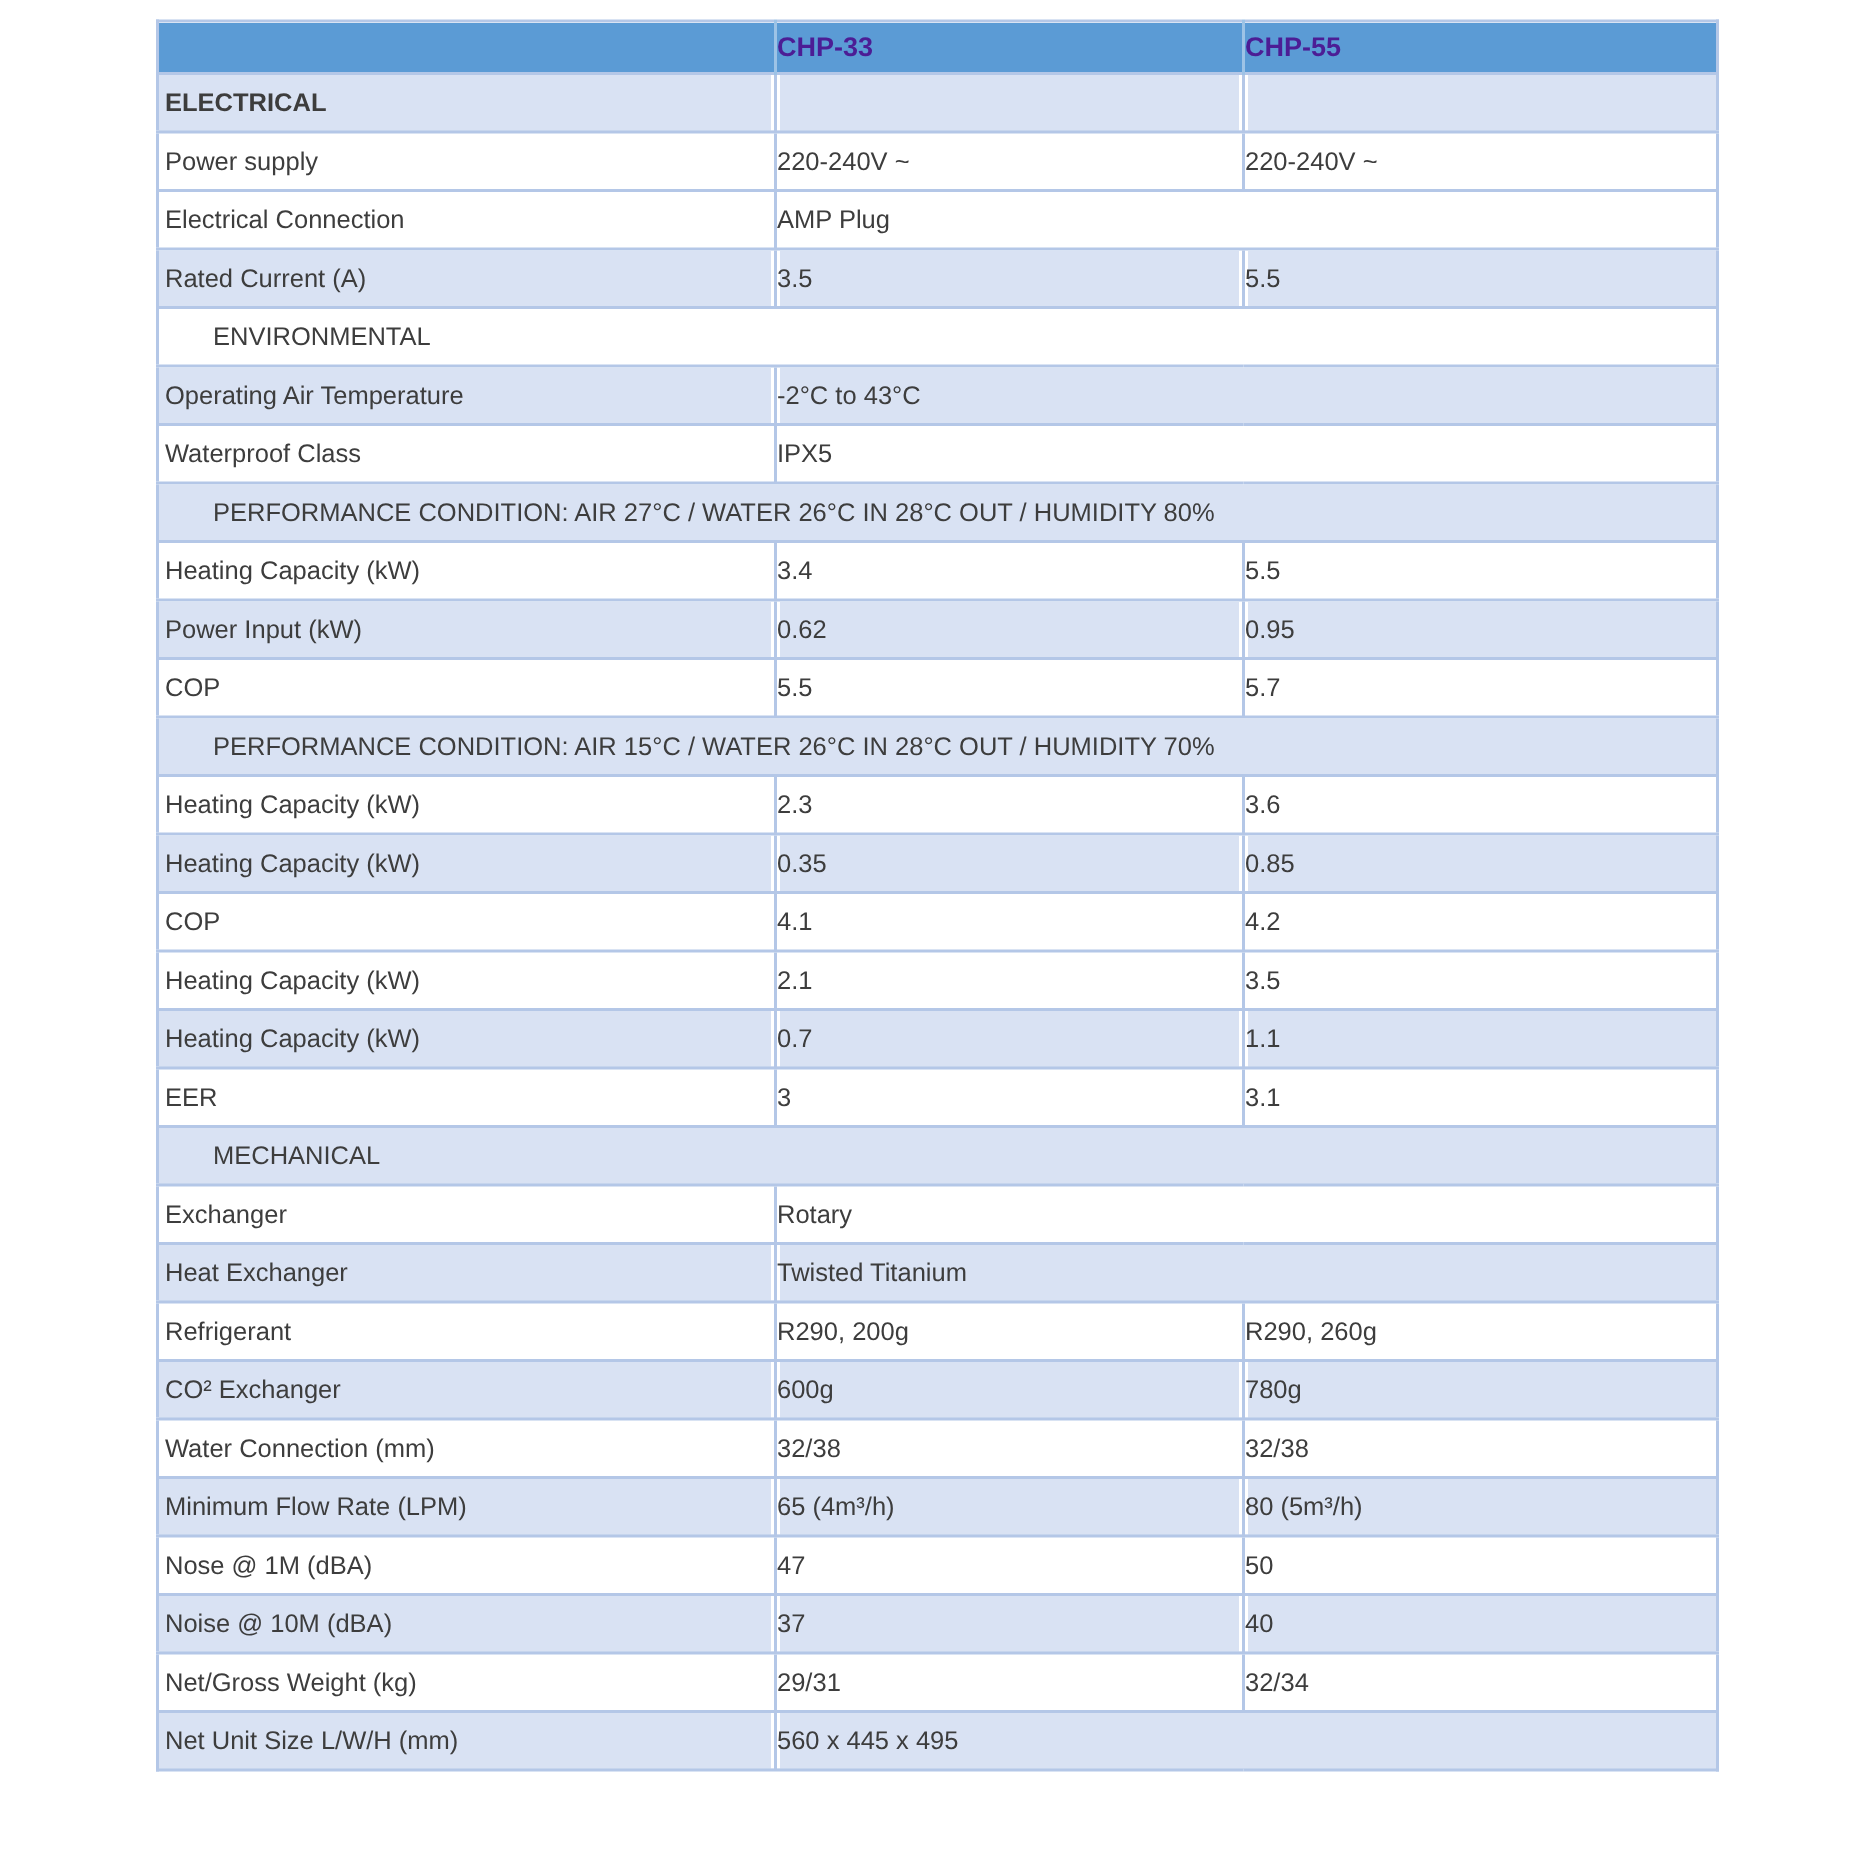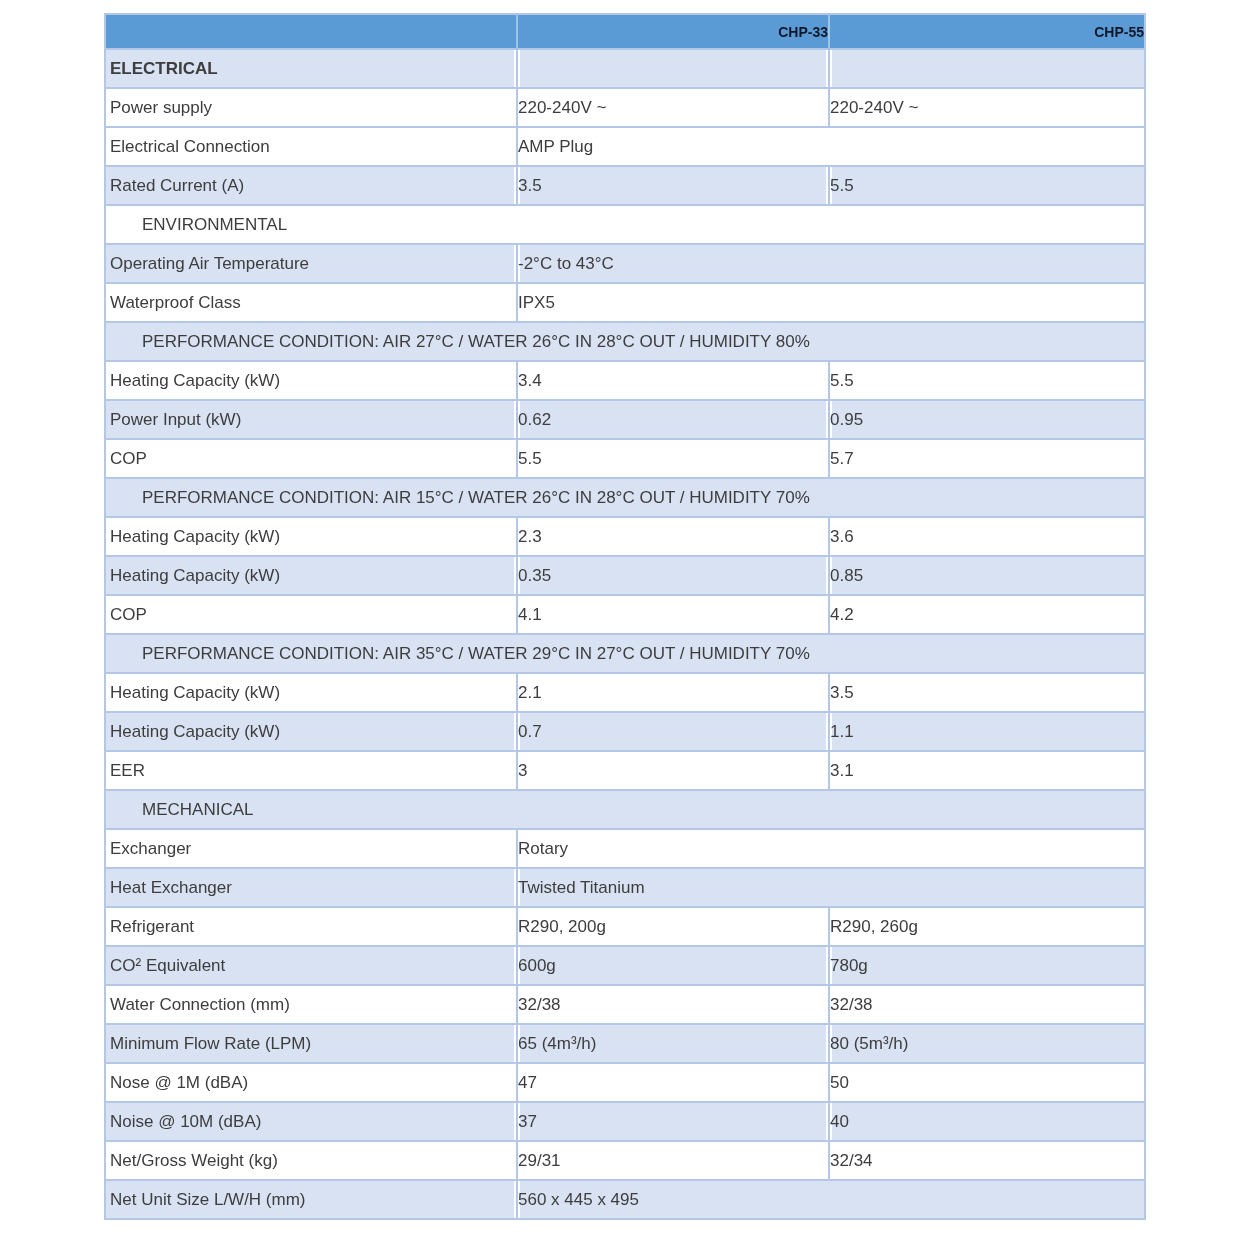--- a/index.html
+++ b/index.html
@@ -30,25 +30,25 @@
     font-size: 17px;
     color: #3d3d3d;
     border-top: 2px solid #b4c7e7;
     padding: 0;
     overflow: hidden;
     white-space: nowrap;
   }
   thead th {
     height: 33px;
     background: #5b9bd5;
-    color: #0f172a;
+    color: #4c1d95;
     font-weight: bold;
-    font-size: 14px;
+    font-size: 18px;
     border-top: none;
-    text-align: right;
+    text-align: left;
   }
   thead th.vdiv { border-left: 2px solid #9dc3e6; }
 
   tr.shade td { background: #d9e2f3; }
 
   td.lbl {
     text-align: left;
     padding-left: 4px;
   }
   td.val { text-align: left; }
@@ -139,23 +139,20 @@
         <tr class="shade">
           <td class="lbl wr">Heating Capacity (kW)</td>
           <td class="val vdiv wl wr">0.35</td>
           <td class="val vdiv wl">0.85</td>
         </tr>
         <tr class="">
           <td class="lbl wr">COP</td>
           <td class="val vdiv wl wr">4.1</td>
           <td class="val vdiv wl">4.2</td>
         </tr>
-        <tr class="shade">
-          <td colspan="3" class="lbl"><span class="sec-bold">PERFORMANCE CONDITION:</span><span class="sec-rest"> AIR 35°C / WATER 29°C IN 27°C OUT / HUMIDITY 70%</span></td>
-        </tr>
         <tr class="">
           <td class="lbl wr">Heating Capacity (kW)</td>
           <td class="val vdiv wl wr">2.1</td>
           <td class="val vdiv wl">3.5</td>
         </tr>
         <tr class="shade">
           <td class="lbl wr">Heating Capacity (kW)</td>
           <td class="val vdiv wl wr">0.7</td>
           <td class="val vdiv wl">1.1</td>
         </tr>
@@ -174,21 +171,21 @@
         <tr class="shade">
           <td class="lbl wr">Heat Exchanger</td>
           <td colspan="2" class="val vdiv wl">Twisted Titanium</td>
         </tr>
         <tr class="">
           <td class="lbl wr">Refrigerant</td>
           <td class="val vdiv wl wr">R290, 200g</td>
           <td class="val vdiv wl">R290, 260g</td>
         </tr>
         <tr class="shade">
-          <td class="lbl wr">CO² Equivalent</td>
+          <td class="lbl wr">CO² Exchanger</td>
           <td class="val vdiv wl wr">600g</td>
           <td class="val vdiv wl">780g</td>
         </tr>
         <tr class="">
           <td class="lbl wr">Water Connection (mm)</td>
           <td class="val vdiv wl wr">32/38</td>
           <td class="val vdiv wl">32/38</td>
         </tr>
         <tr class="shade">
           <td class="lbl wr">Minimum Flow Rate (LPM)</td>

